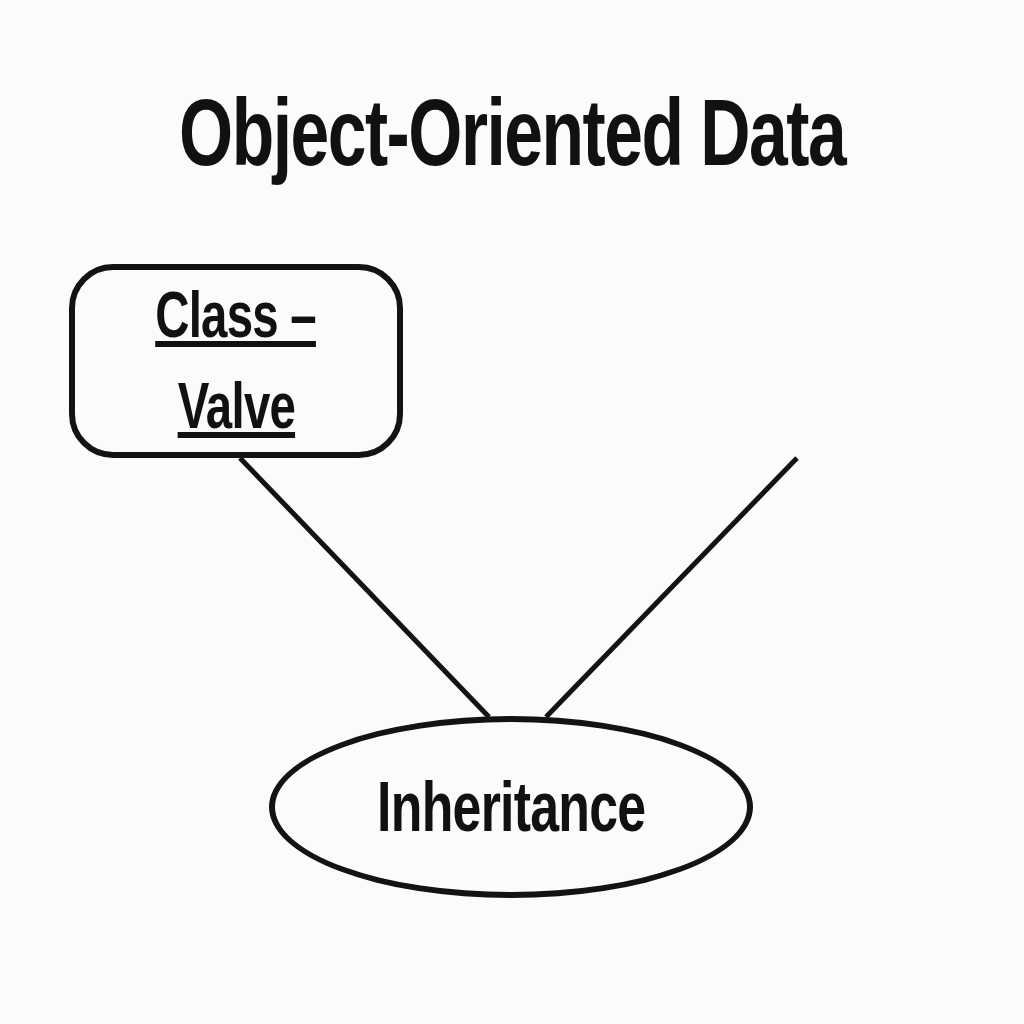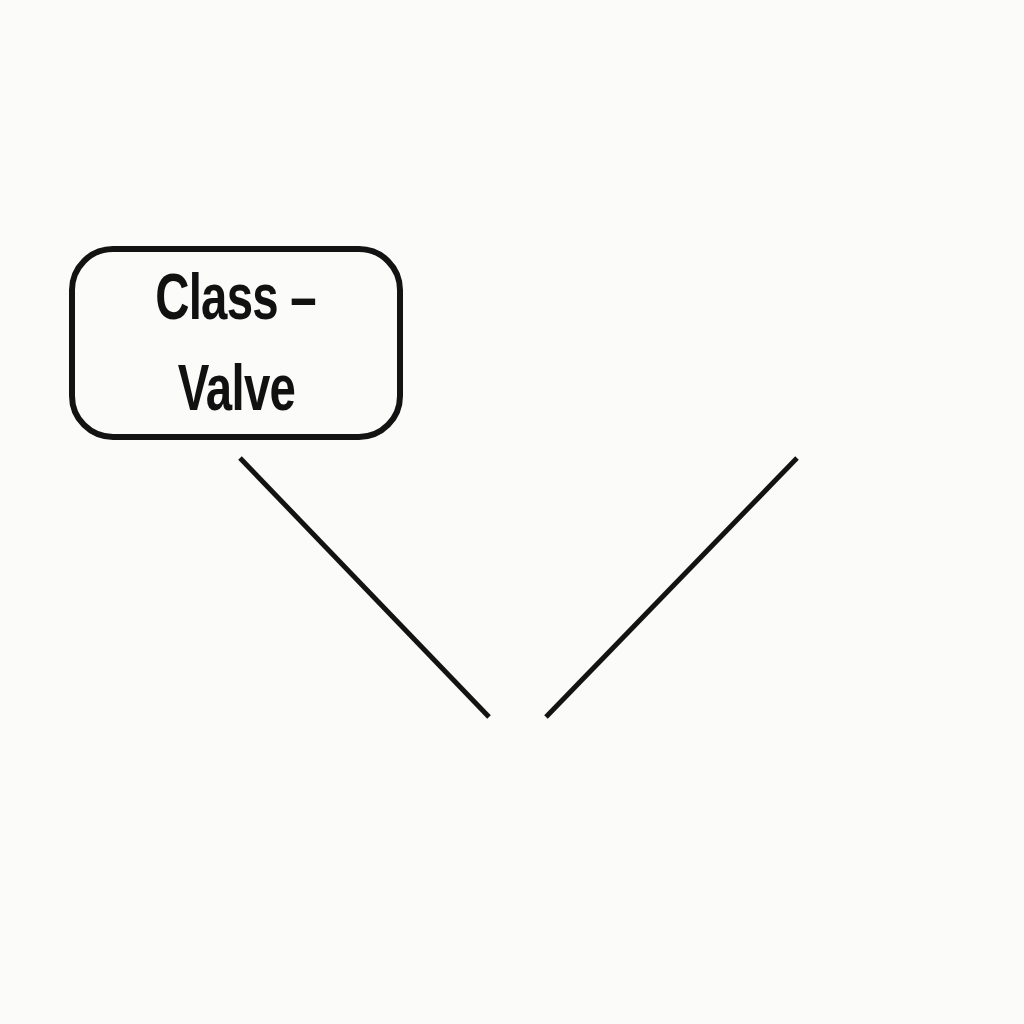--- a/index.html
+++ b/index.html
@@ -43,21 +43,21 @@
     background: #fbfbf9;
     border: 6px solid #131313;
     text-align: center;
     z-index: 2;
   }
   .rect-node {
     width: 334px;
     height: 194px;
     border-radius: 44px;
   }
-  .node-left  { left: 69px;  top: 246px; }
+  .node-left  { left: 69px;  top: 264px; text-decoration: underline; }
   .node-right { left: 621px; top: 260px; }
   .rect-node .node-line {
     font-size: 64px;
     font-weight: 700;
     line-height: 1.42;
     letter-spacing: -1px;
     white-space: nowrap;
   }
   .ellipse-node {
     left: 269px;
@@ -80,26 +80,32 @@
     width: 1024px;
     height: 1024px;
     z-index: 1;
   }
 </style>
 </head>
 <body>
 
 <div class="canvas">
 
+  <div class="diagram-title">
+    <span class="condense">Object-Oriented Data</span>
+  </div>
 
   <svg class="edges-layer" viewBox="0 0 1024 1024" xmlns="http://www.w3.org/2000/svg">
     <line x1="240" y1="458" x2="489" y2="717" stroke="#131313" stroke-width="5"></line>
     <line x1="797" y1="458" x2="546" y2="717" stroke="#131313" stroke-width="5"></line>
   </svg>
 
   <div class="node rect-node node-left">
     <span class="node-line condense">Class –</span>
     <span class="node-line condense">Valve</span>
   </div>
 
 
+  <div class="node ellipse-node">
+    <span class="node-line condense">Inheritance</span>
+  </div>
 
 </div>
 
 </body></html>

